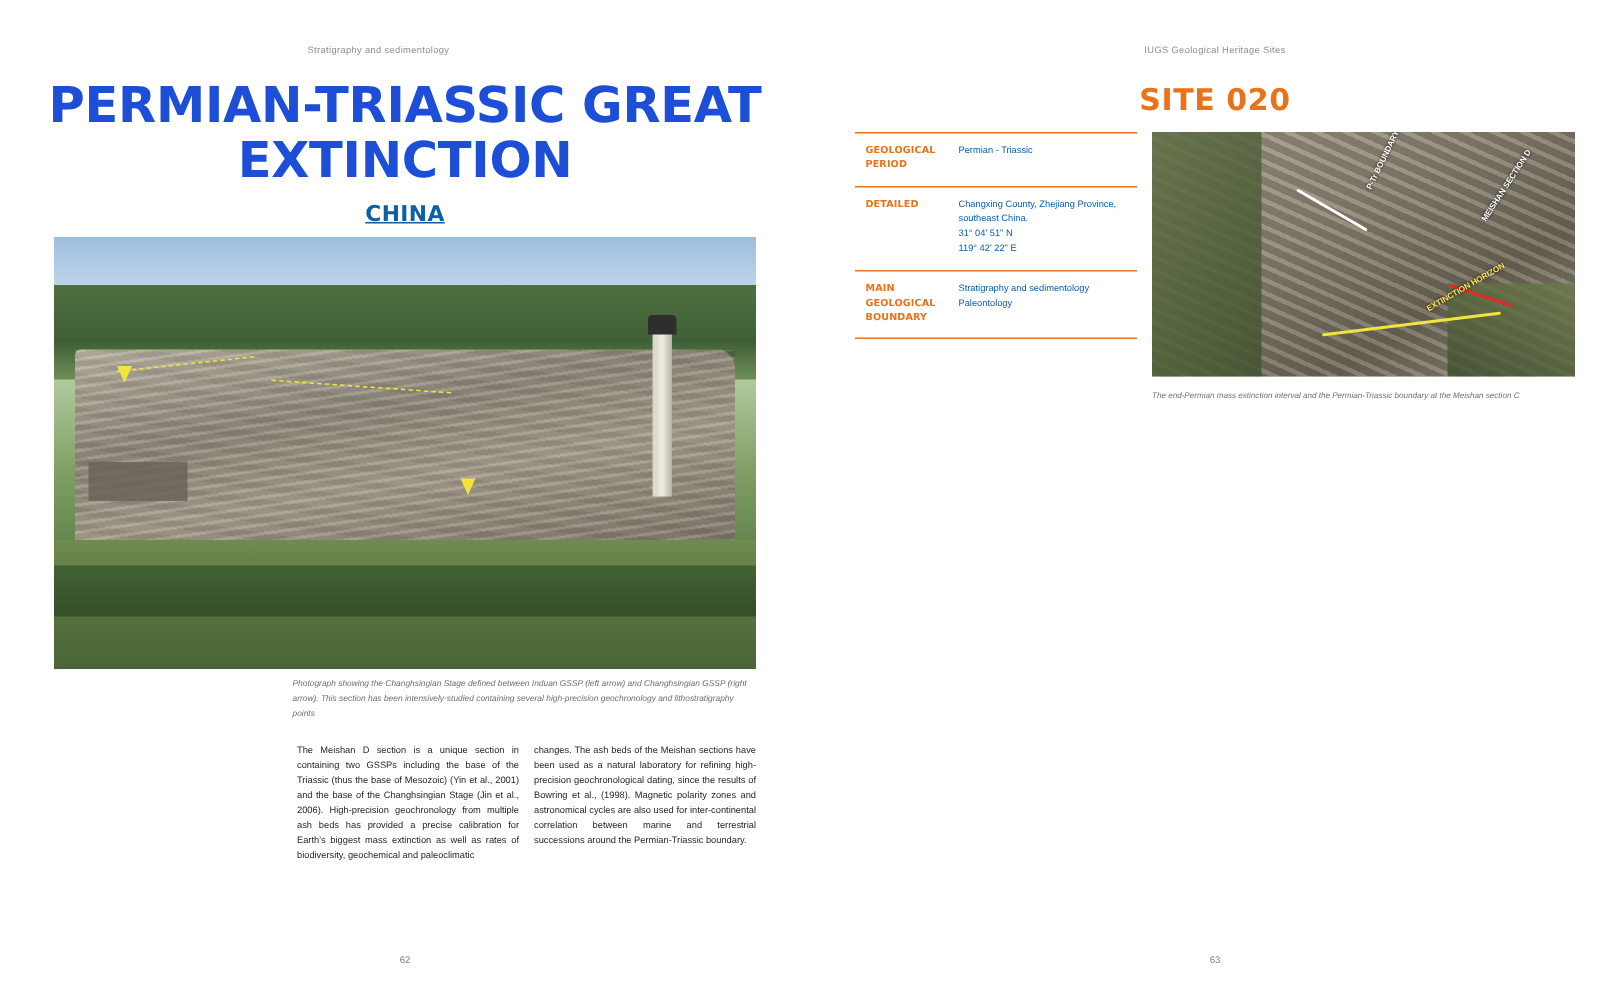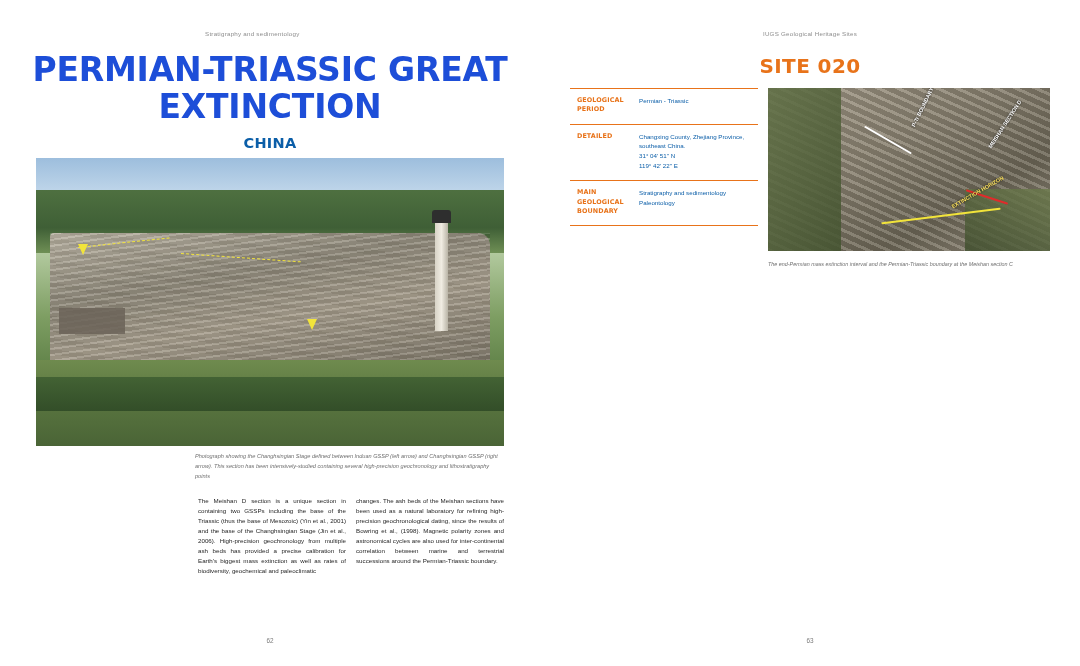--- a/index.html
+++ b/index.html
@@ -27,21 +27,21 @@
   
   .title-block { position:absolute; left:0; top:52px; width:540px; text-align:center; }
   .title-main {
     font-family:"DejaVu Sans", sans-serif;
     font-weight:bold; color:#1d4ed8; font-size:33px;
     line-height:1.12; letter-spacing:-0.2px;
   }
   .title-sub {
     font-family:"DejaVu Sans", sans-serif;
     font-weight:bold; color:#0b5ea8; font-size:14.5px;
-    margin-top:9px; letter-spacing:.3px;
+    margin-top:9px; letter-spacing:.3px;text-decoration:underline;
   }
 
   .photo-main {
     position:absolute; left:36px; top:158px; width:468px; height:288px;
     overflow:hidden;
     background:linear-gradient(#7fa9d0,#cfe0ee 18%,#b9cfa6 30%,#7e9e63 55%,#5d7f46 75%,#4b6b3a 100%);
   }
   .ph-sky { position:absolute; left:0; top:0; width:100%; height:20%;
     background:linear-gradient(#9dbedd,#d7e6f2); }
   .ph-trees { position:absolute; left:0; top:11%; width:100%; height:22%;

